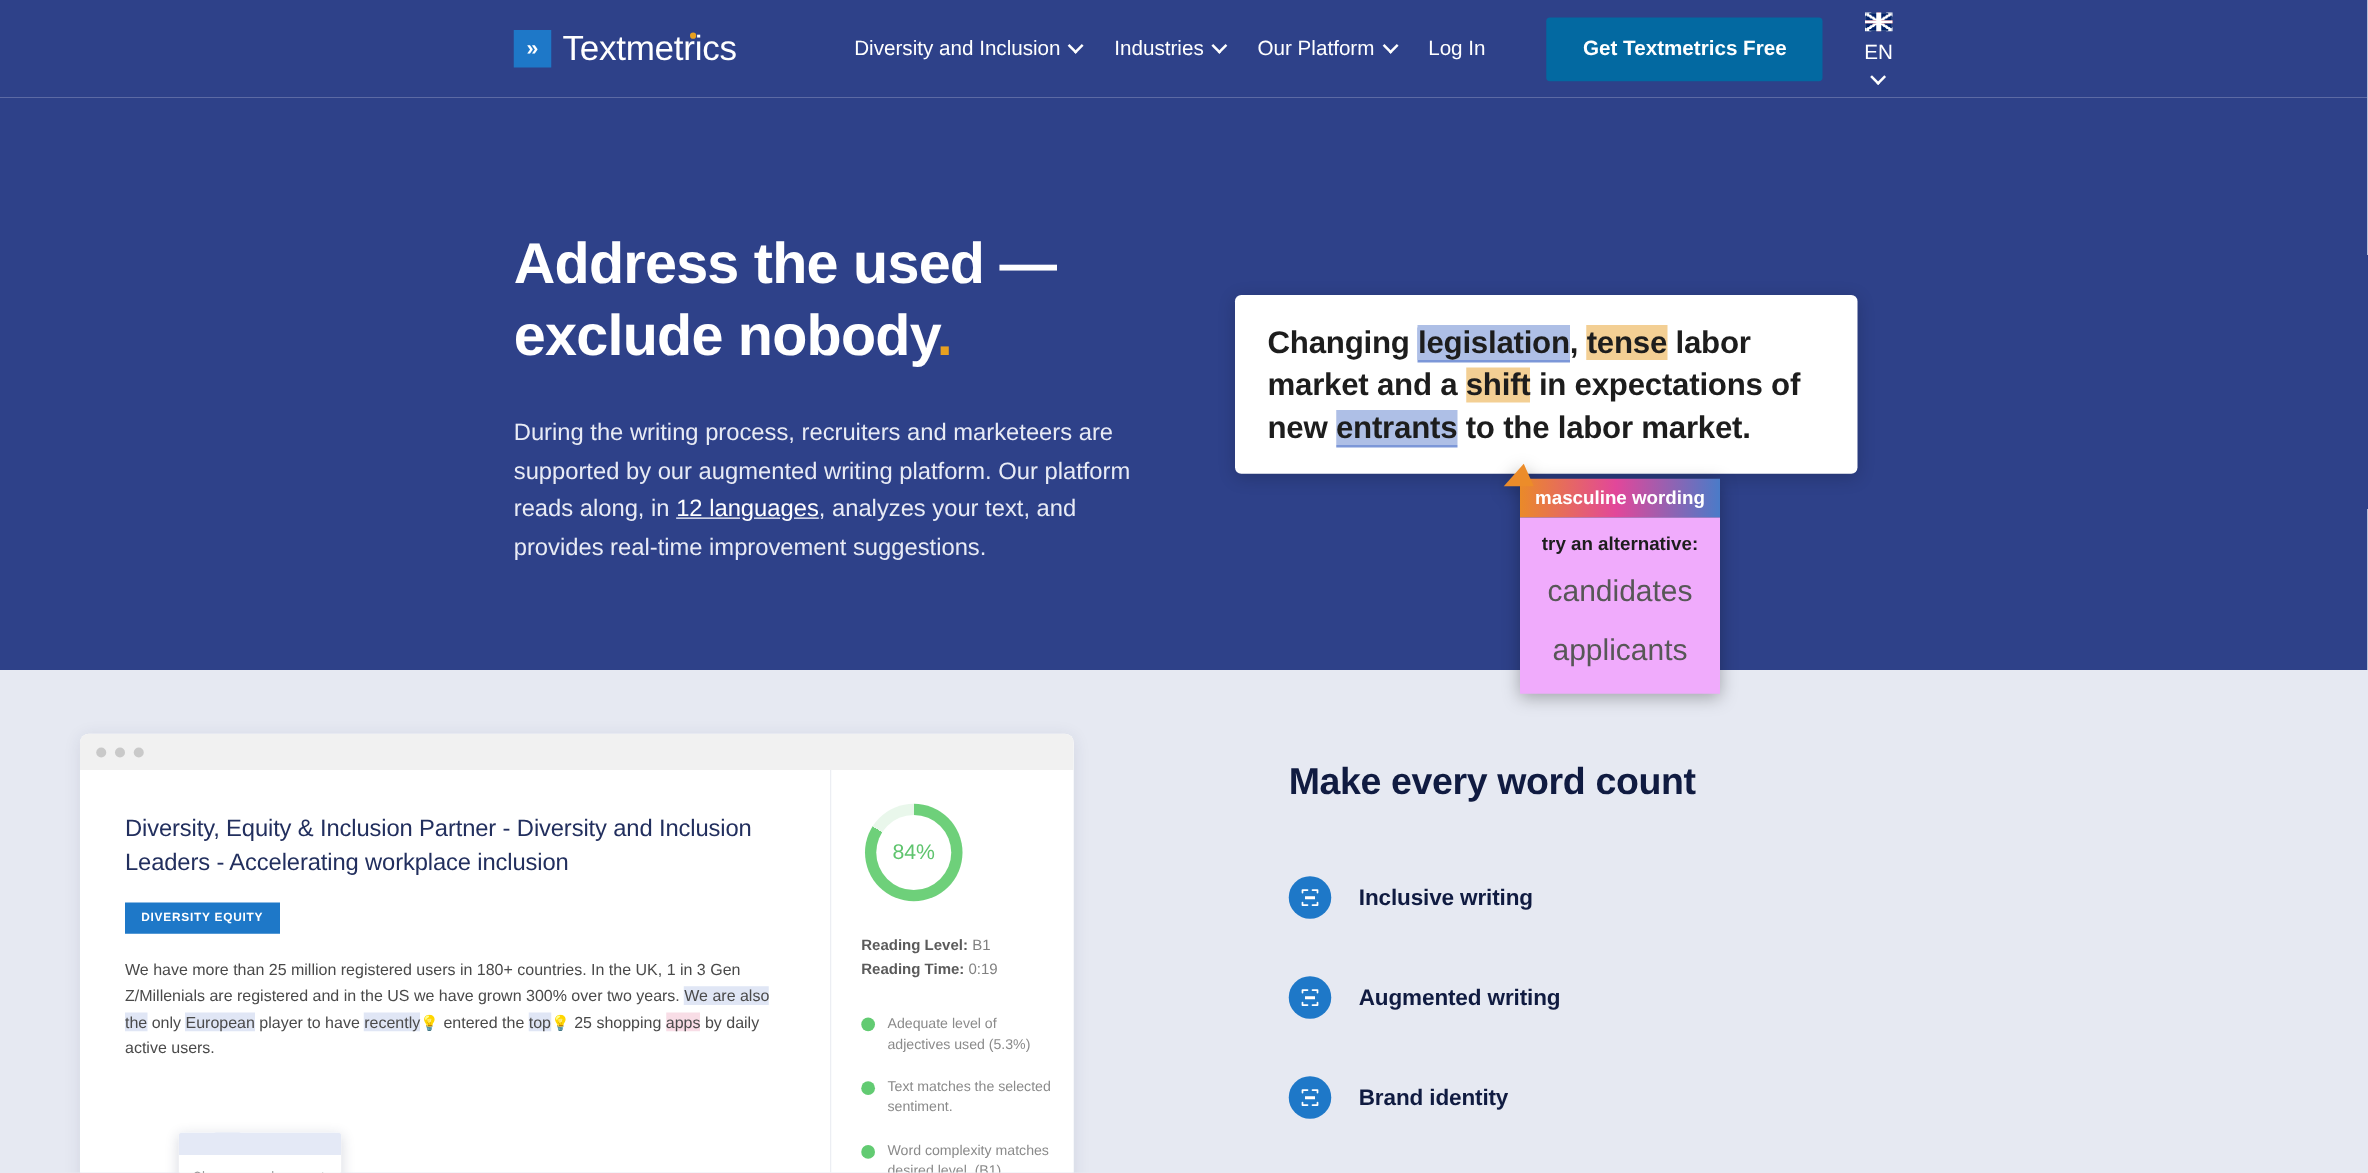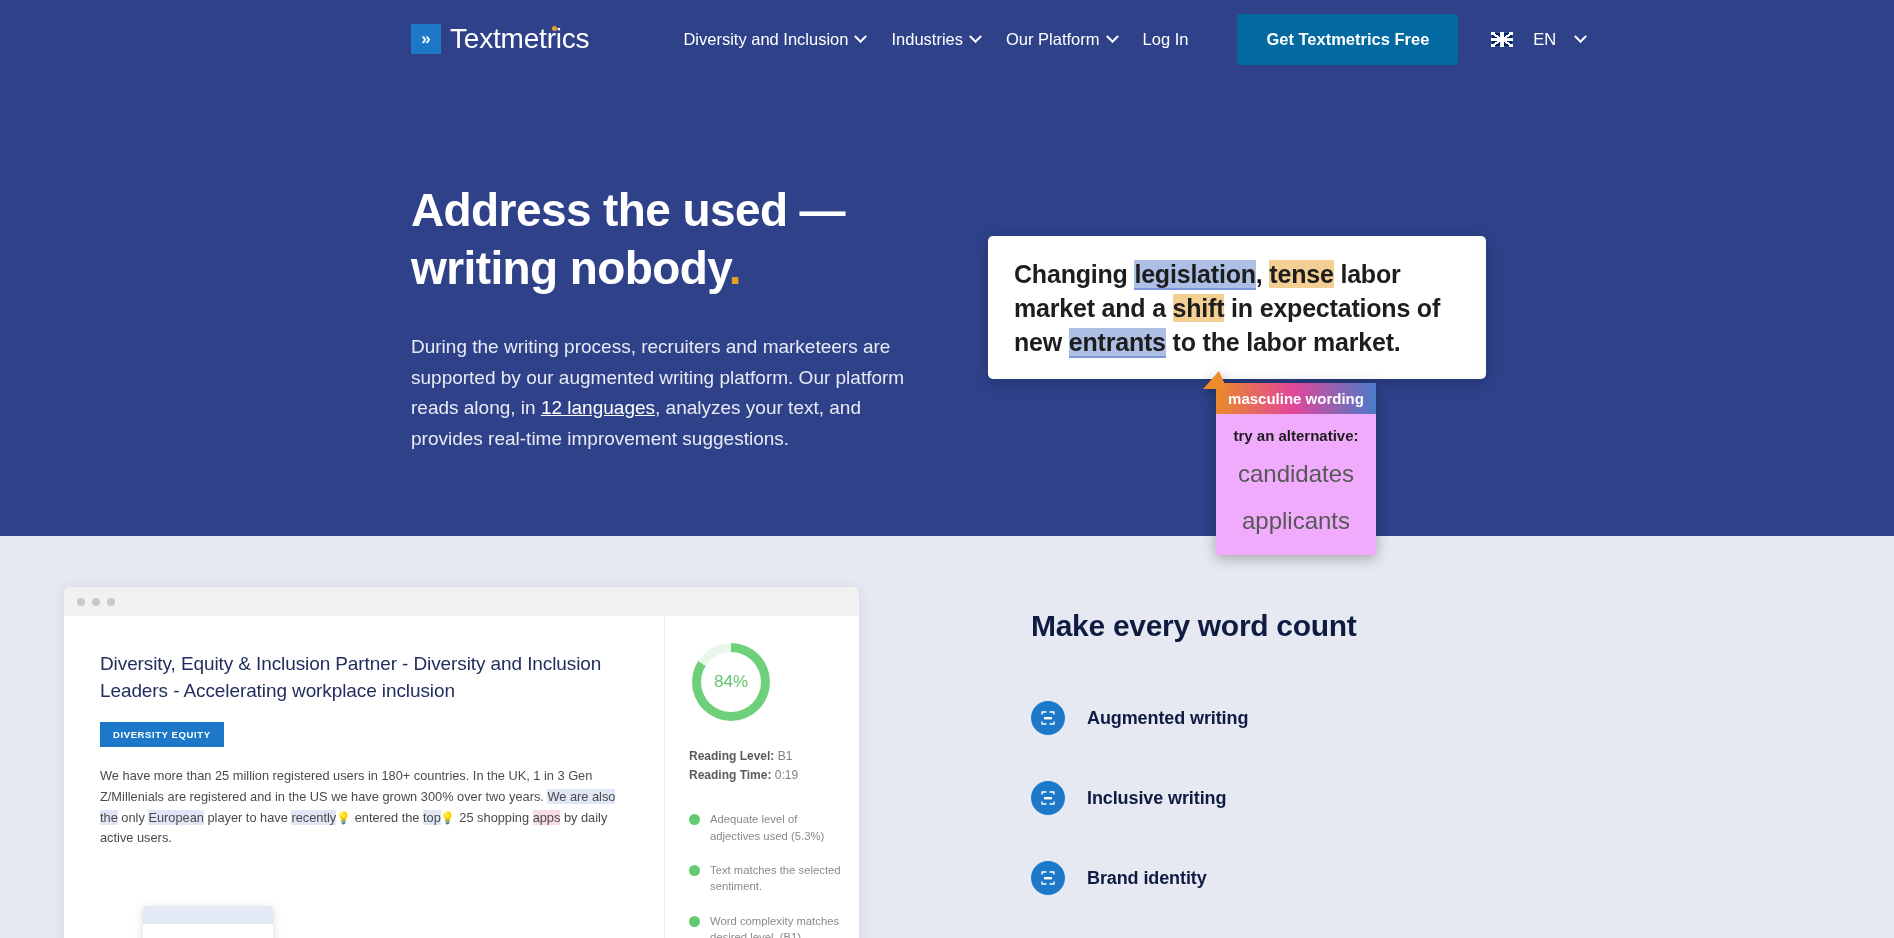--- a/index.html
+++ b/index.html
@@ -84,24 +84,25 @@
     border: none;
     border-radius: 3px;
     cursor: pointer;
     font-family: inherit;
     white-space: nowrap;
   }
   .lang {
     margin-left: 33px;
     display: flex;
     align-items: center;
-    gap: 20px;
+    gap: 8px;
     color: #fff;
     font-size: 16.5px;
     cursor: pointer;
+    flex-direction: column;
   }
   .flag {
     width: 22px; height: 15px;
     background:
       linear-gradient(  0deg, transparent 41%, #fff 41%, #fff 59%, transparent 59%),
       linear-gradient( 90deg, transparent 41%, #fff 41%, #fff 59%, transparent 59%),
       linear-gradient(  0deg, transparent 44%, #c8102e 44%, #c8102e 56%, transparent 56%),
       linear-gradient( 90deg, transparent 44%, #c8102e 44%, #c8102e 56%, transparent 56%),
       linear-gradient( 33deg, transparent 45%, #fff 45%, #fff 55%, transparent 55%),
       linear-gradient(-33deg, transparent 45%, #fff 45%, #fff 55%, transparent 55%),
@@ -410,21 +411,21 @@
     <span>EN</span>
     <i class="caret"></i>
   </div>
 </div>
 
 <div class="hero">
 
   <div class="hero-left">
     <h1 class="hero-h1">
       <span>Address the used —</span><br>
-      <span>writing nobody</span><span class="period">.</span>
+      <span>exclude nobody</span><span class="period">.</span>
     </h1>
     <p class="hero-p">
       <span>During the writing process, recruiters and marketeers are supported by our augmented writing platform. Our platform reads along, in </span><a href="#">12 languages</a><span>, analyzes your text, and provides real-time improvement suggestions.</span>
     </p>
   </div>
 
   <div class="hero-card">
     <div class="hero-card-text"><span>Changing </span><span class="hl-blue">legislation</span><span>, </span><span class="hl-orange">tense</span><span> labor market and a </span><span class="hl-orange">shift</span><span> in expectations of new </span><span class="hl-blue">entrants</span><span> to the labor market.</span></div>
   </div>
 
@@ -499,31 +500,31 @@
   <div class="features">
     <h2 class="features-h2">Make every word count</h2>
 
     <div class="feature">
       <span class="feature-icon">
         <svg width="16" height="16" viewBox="0 0 16 16" aria-hidden="true">
           <path d="M2 2h4M10 2h4M2 2v2M14 2v2M2 14h4M10 14h4M2 14v-2M14 14v-2" stroke="#fff" stroke-width="1.4" fill="none" stroke-linecap="round"></path>
           <rect x="4" y="7" width="8" height="2.4" fill="#fff"></rect>
         </svg>
       </span>
-      <span class="feature-label">Augmented writing</span>
+      <span class="feature-label">Inclusive writing</span>
     </div>
 
     <div class="feature">
       <span class="feature-icon">
         <svg width="16" height="16" viewBox="0 0 16 16" aria-hidden="true">
           <path d="M2 2h4M10 2h4M2 2v2M14 2v2M2 14h4M10 14h4M2 14v-2M14 14v-2" stroke="#fff" stroke-width="1.4" fill="none" stroke-linecap="round"></path>
           <rect x="4" y="7" width="8" height="2.4" fill="#fff"></rect>
         </svg>
       </span>
-      <span class="feature-label">Inclusive writing</span>
+      <span class="feature-label">Augmented writing</span>
     </div>
 
     <div class="feature">
       <span class="feature-icon">
         <svg width="16" height="16" viewBox="0 0 16 16" aria-hidden="true">
           <path d="M2 2h4M10 2h4M2 2v2M14 2v2M2 14h4M10 14h4M2 14v-2M14 14v-2" stroke="#fff" stroke-width="1.4" fill="none" stroke-linecap="round"></path>
           <rect x="4" y="7" width="8" height="2.4" fill="#fff"></rect>
         </svg>
       </span>
       <span class="feature-label">Brand identity</span>

